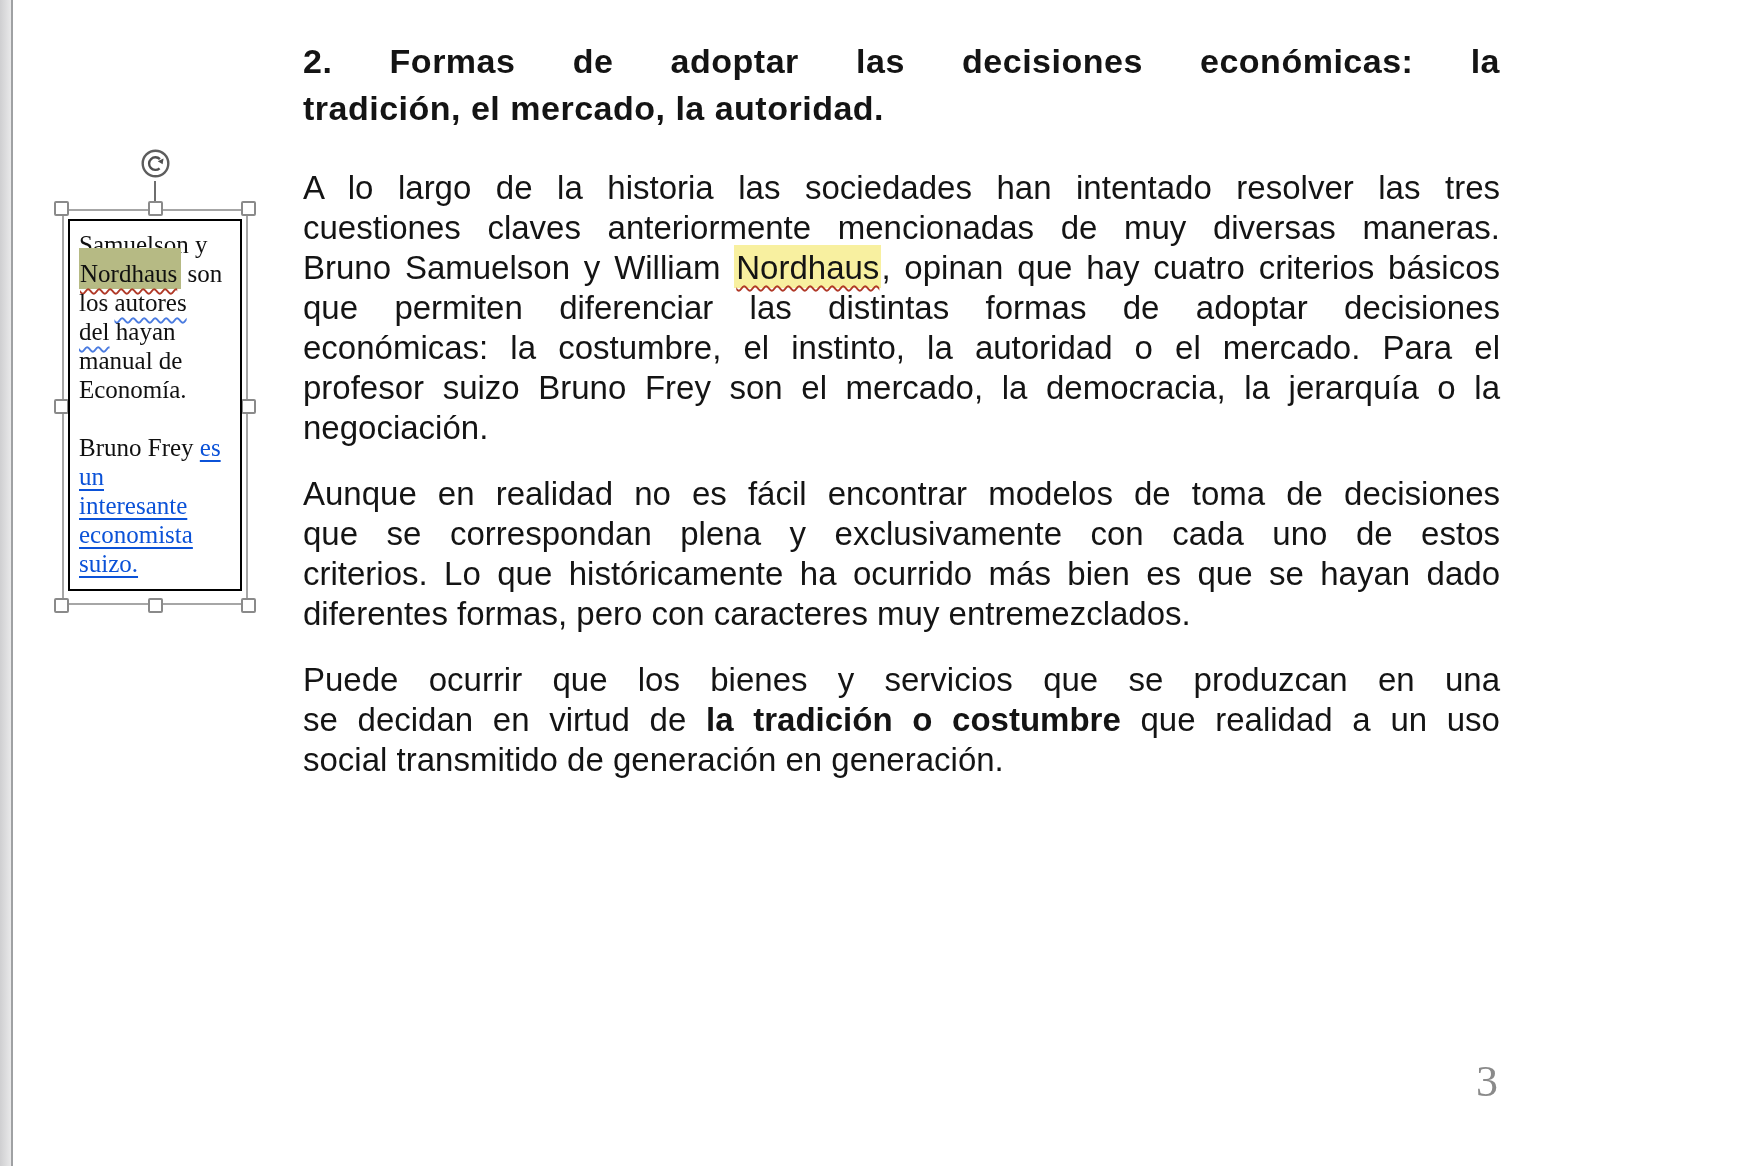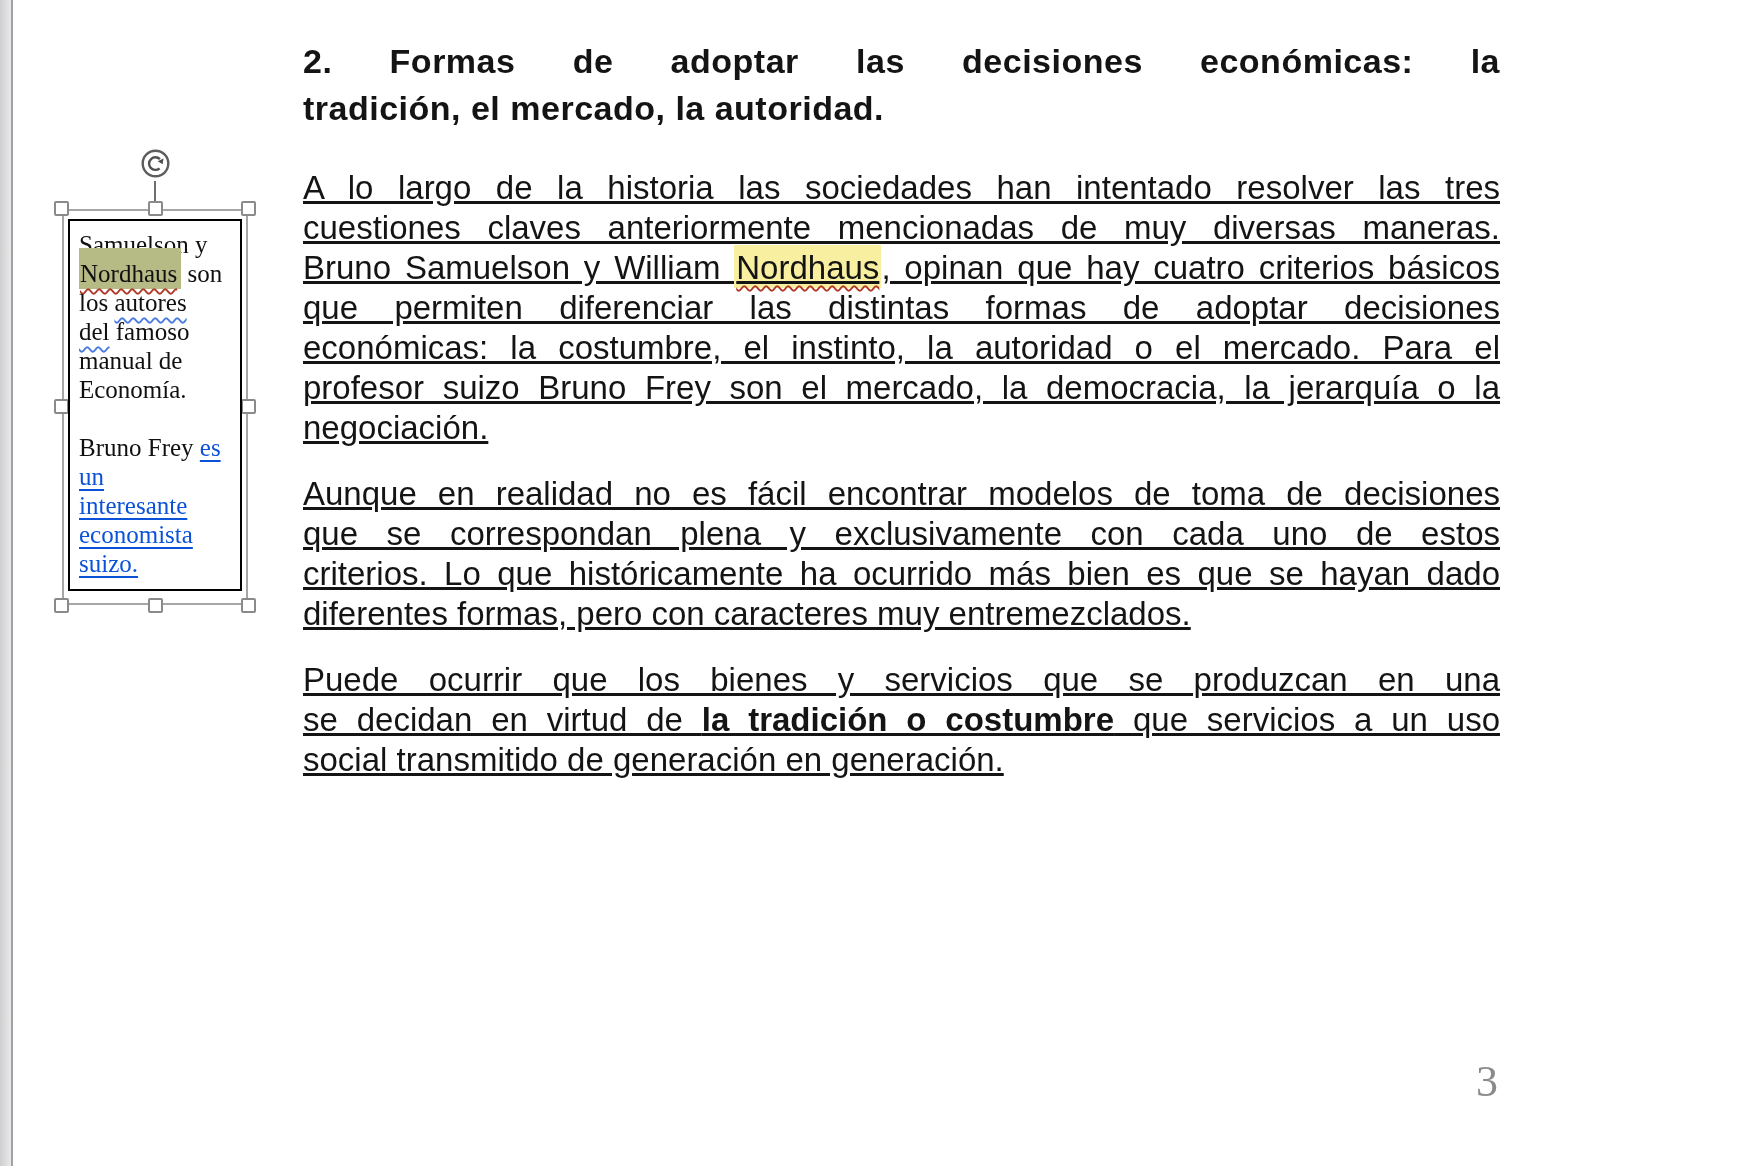--- a/index.html
+++ b/index.html
@@ -33,21 +33,21 @@
     position:absolute;left:303px;top:38px;width:1197px;
   }
   .heading{
     font-weight:bold;
     font-size:34px;
     line-height:47px;
     letter-spacing:0.5px;
   }
   .heading .tline{height:47px;}
   .para{font-size:33px;line-height:40px;}
-  .para .tline{height:40px;text-decoration:underline;}
+  .para .tline{height:40px;}
   .tline{white-space:normal;}
   .tline.just{text-align:justify;text-align-last:justify;}
   .tline.last{text-align:left;}
   .mt-p1{margin-top:36px;}
   .mt-p{margin-top:26px;}
   
   .bold{font-weight:bold;}
   .hl-yellow{background:var(--hl-yellow);padding:4px 2px 2px 2px;}
   .hl-olive{background:var(--hl-olive);padding:12px 4px 2px 1px;}
   .wavy-red{
@@ -127,21 +127,21 @@
   <div class="handle h-tr"></div>
   <div class="handle h-ml"></div>
   <div class="handle h-mr"></div>
   <div class="handle h-bl"></div>
   <div class="handle h-bc"></div>
   <div class="handle h-br"></div>
   <div class="tbox">
       <div class="tline last"><span>Samuelson y</span></div>
       <div class="tline last"><span class="hl-olive wavy-red">Nordhaus</span><span> son</span></div>
       <div class="tline last"><span>los </span><span class="wavy-blue">autores</span></div>
-      <div class="tline last"><span class="wavy-blue">del</span><span> famoso</span></div>
+      <div class="tline last"><span class="wavy-blue">del</span><span> hayan</span></div>
       <div class="tline last"><span>manual de</span></div>
       <div class="tline last"><span>Economía.</span></div>
       <div class="tline last">&nbsp;</div>
       <div class="tline last"><span>Bruno Frey </span><span class="link">es</span></div>
       <div class="tline last"><span class="link">un</span></div>
       <div class="tline last"><span class="link">interesante</span></div>
       <div class="tline last"><span class="link">economista</span></div>
       <div class="tline last"><span class="link">suizo.</span></div>
     </div>
 </div>
@@ -161,18 +161,18 @@
       <div class="tline last"><span>negociación.</span></div>
     </div>
   <div class="para mt-p">
       <div class="tline just"><span>Aunque en realidad no es fácil encontrar modelos de toma de decisiones</span></div>
       <div class="tline just"><span>que se correspondan plena y exclusivamente con cada uno de estos</span></div>
       <div class="tline just"><span>criterios. Lo que históricamente ha ocurrido más bien es que se hayan dado</span></div>
       <div class="tline last"><span>diferentes formas, pero con caracteres muy entremezclados.</span></div>
     </div>
   <div class="para mt-p">
       <div class="tline just"><span>Puede ocurrir que los bienes y servicios que se produzcan en una</span></div>
-      <div class="tline just"><span>se decidan en virtud de </span><span class="bold">la tradición o costumbre</span><span> que servicios a un uso</span></div>
+      <div class="tline just"><span>se decidan en virtud de </span><span class="bold">la tradición o costumbre</span><span> que realidad a un uso</span></div>
       <div class="tline last"><span>social transmitido de generación en generación.</span></div>
     </div>
 </div>
 
 <div class="page-number">3</div>
 
 </body></html>

